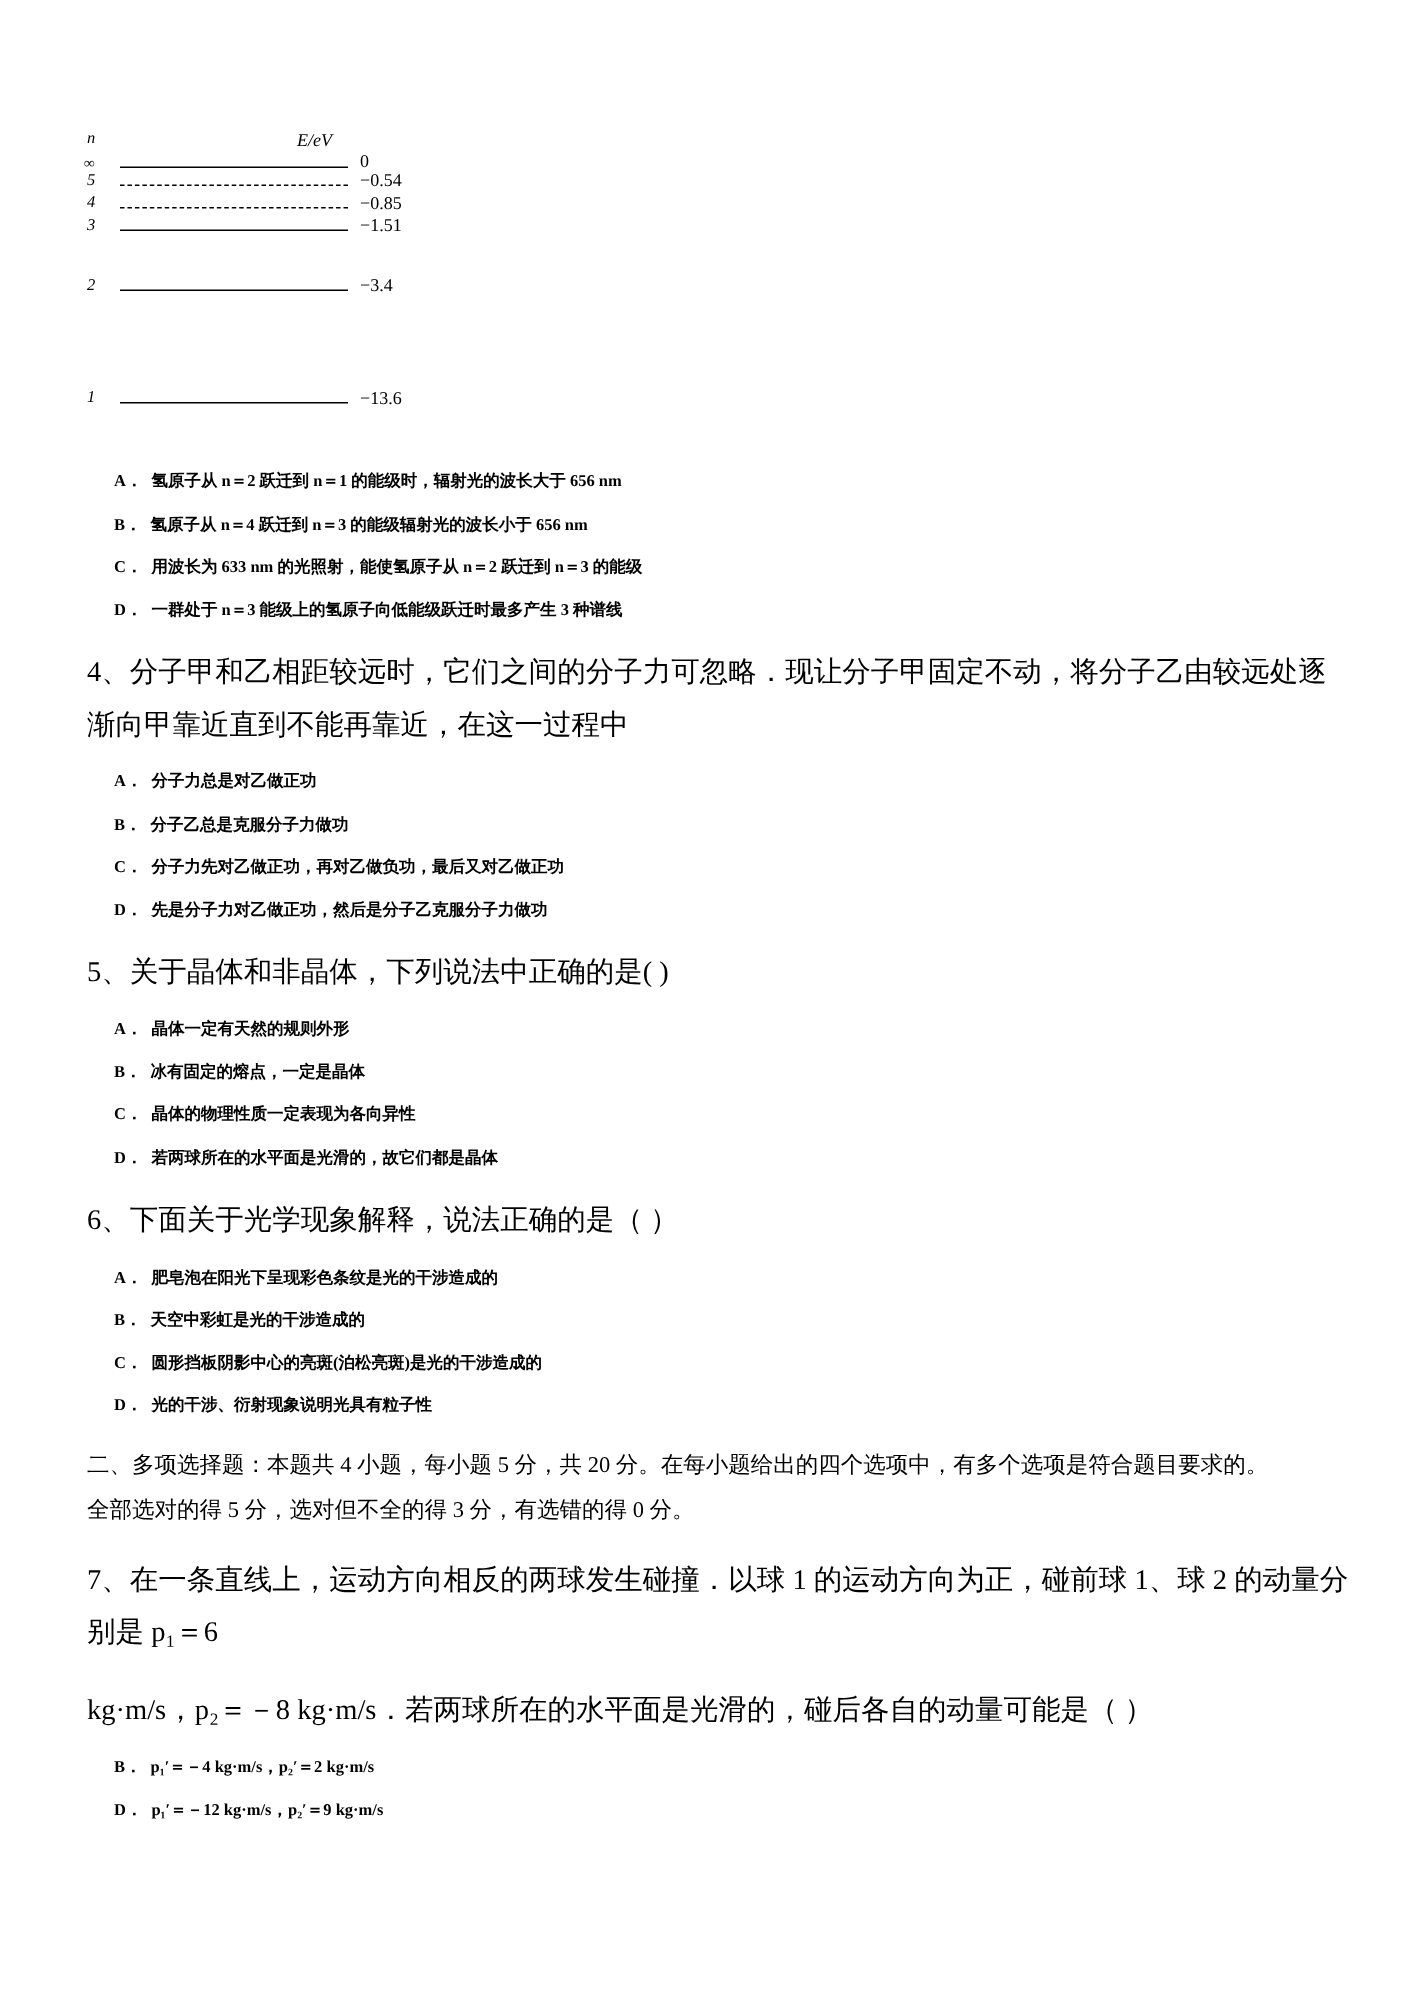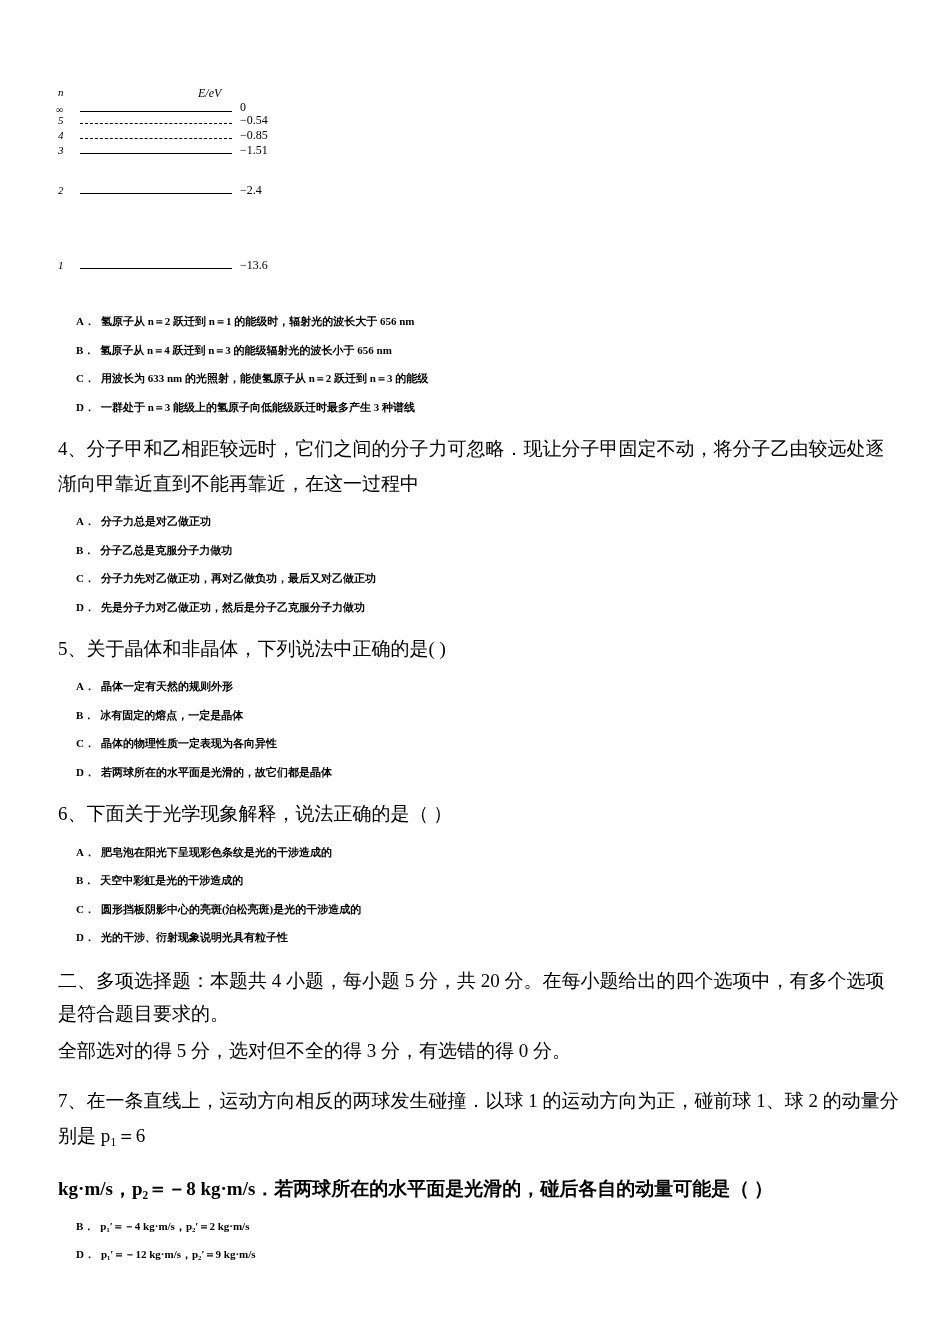--- a/index.html
+++ b/index.html
@@ -71,21 +71,21 @@
     font-weight: bold;
     margin-right: 6px;
   }
   .qtext {
     font-size: 19px;
     line-height: 1.85;
     margin: 16px 0 6px 0;
     font-family: "Liberation Serif", serif;
   }
   .section-note {
-    font-size: 19px;
+    font-size: 15px;
     line-height: 1.75;
     margin: 18px 0 4px 0;
     font-family: "Liberation Serif", serif;
   }
 </style>
 </head>
 <body>
 
 <div class="page">
 
@@ -104,21 +104,21 @@
     <div class="nlabel" style="left:0px; top:43px;">4</div>
     <div class="dashed" style="left:22px; top:52px; width:152px;"></div>
     <div class="val" style="left:182px; top:42px;">−0.85</div>
 
     <div class="nlabel" style="left:0px; top:58px;">3</div>
     <div class="solid" style="left:22px; top:67px; width:152px;"></div>
     <div class="val" style="left:182px; top:57px;">−1.51</div>
 
     <div class="nlabel" style="left:0px; top:98px;">2</div>
     <div class="solid" style="left:22px; top:107px; width:152px;"></div>
-    <div class="val" style="left:182px; top:97px;">−2.4</div>
+    <div class="val" style="left:182px; top:97px;">−3.4</div>
 
     <div class="nlabel" style="left:0px; top:173px;">1</div>
     <div class="solid" style="left:22px; top:182px; width:152px;"></div>
     <div class="val" style="left:182px; top:172px;">−13.6</div>
   </div>
 
   <div class="opt"><span class="letter">A．</span><span>氢原子从 n＝2 跃迁到 n＝1 的能级时，辐射光的波长大于 656 nm</span></div>
   <div class="opt"><span class="letter">B．</span><span>氢原子从 n＝4 跃迁到 n＝3 的能级辐射光的波长小于 656 nm</span></div>
   <div class="opt"><span class="letter">C．</span><span>用波长为 633 nm 的光照射，能使氢原子从 n＝2 跃迁到 n＝3 的能级</span></div>
   <div class="opt"><span class="letter">D．</span><span>一群处于 n＝3 能级上的氢原子向低能级跃迁时最多产生 3 种谱线</span></div>
@@ -138,17 +138,17 @@
   <div class="qtext">6、下面关于光学现象解释，说法正确的是（        ）</div>
   <div class="opt"><span class="letter">A．</span><span>肥皂泡在阳光下呈现彩色条纹是光的干涉造成的</span></div>
   <div class="opt"><span class="letter">B．</span><span>天空中彩虹是光的干涉造成的</span></div>
   <div class="opt"><span class="letter">C．</span><span>圆形挡板阴影中心的亮斑(泊松亮斑)是光的干涉造成的</span></div>
   <div class="opt"><span class="letter">D．</span><span>光的干涉、衍射现象说明光具有粒子性</span></div>
 
   <div class="section-note">二、多项选择题：本题共 4 小题，每小题 5 分，共 20 分。在每小题给出的四个选项中，有多个选项是符合题目要求的。</div>
   <div class="section-note" style="margin-top:0;">全部选对的得 5 分，选对但不全的得 3 分，有选错的得 0 分。</div>
 
   <div class="qtext" style="margin-bottom:17px;">7、在一条直线上，运动方向相反的两球发生碰撞．以球 1 的运动方向为正，碰前球 1、球 2 的动量分别是 p₁＝6</div>
-  <div class="qtext" style="margin-top:6px; font-weight:bold;">kg·m/s，p₂＝－8 kg·m/s．若两球所在的水平面是光滑的，碰后各自的动量可能是（        ）</div>
+  <div class="qtext" style="margin-top:6px; font-weight:normal;">kg·m/s，p₂＝－8 kg·m/s．若两球所在的水平面是光滑的，碰后各自的动量可能是（        ）</div>
   <div class="opt"><span class="letter">B．</span><span>p₁′＝－4 kg·m/s，p₂′＝2 kg·m/s</span></div>
   <div class="opt"><span class="letter">D．</span><span>p₁′＝－12 kg·m/s，p₂′＝9 kg·m/s</span></div>
 
 </div>
 
 </body></html>

